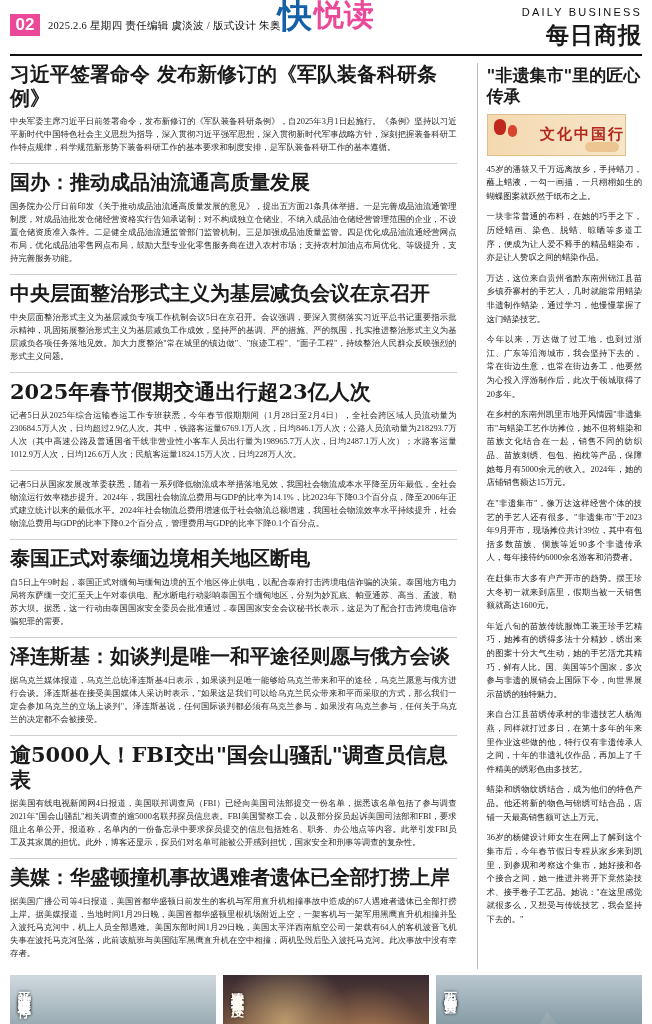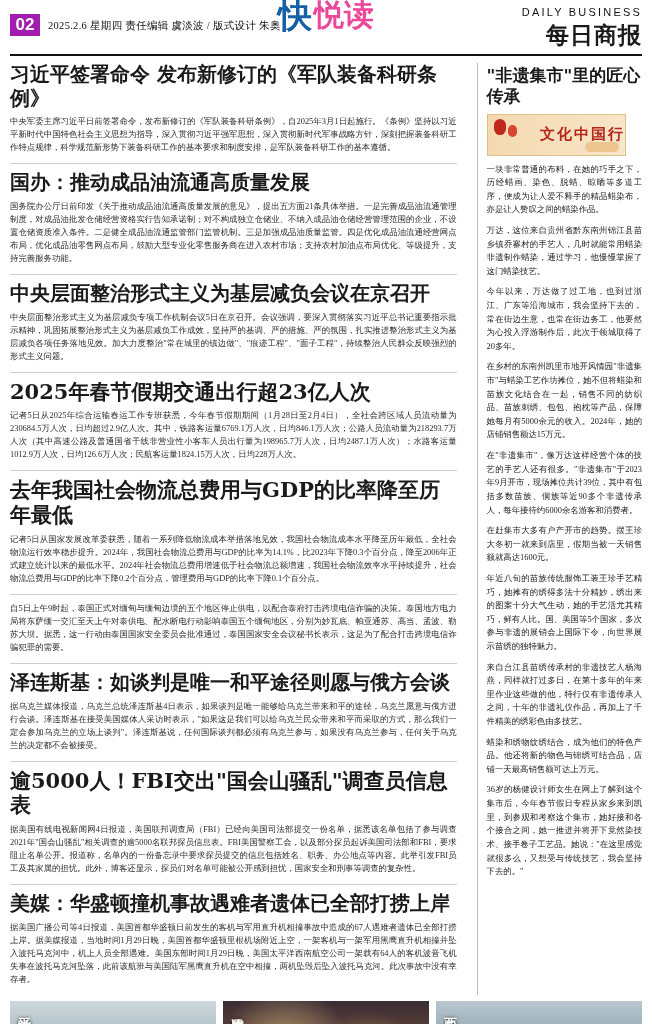--- a/index.html
+++ b/index.html
@@ -16,21 +16,21 @@
 
   
   .masthead {
     display:flex; align-items:flex-start; justify-content:space-between;
     height:56px; padding-top:4px;
     border-bottom:2px solid #111;
     position:relative;
   }
   .mh-left { display:flex; align-items:flex-start; gap:8px; padding-top:10px; }
   .pagenum {
-    background:#a21caf; color:#fff; font-size:17px; font-weight:bold;
+    background:#ec4899; color:#fff; font-size:17px; font-weight:bold;
     width:30px; height:22px; display:flex; align-items:center; justify-content:center;
     font-family:"Liberation Sans", sans-serif;
     letter-spacing:0px;
   }
   .mh-meta { font-size:10.5px; color:#111; padding-top:5px; letter-spacing:0.3px; }
   .mh-center {
     position:absolute; left:50%; transform:translateX(-50%);
     top:-2px; display:flex; align-items:center; gap:2px;
   }
   .logo-kuai {
@@ -162,26 +162,26 @@
       </div>
       <hr class="rule">
 
       <div>
         <h1 class="headline big">2025年春节假期交通出行超23亿人次</h1>
         <p class="lead">记者5日从2025年综合运输春运工作专班获悉，今年春节假期期间（1月28日至2月4日），全社会跨区域人员流动量为230684.5万人次，日均超过2.9亿人次。其中，铁路客运量6769.1万人次，日均846.1万人次；公路人员流动量为218293.7万人次（其中高速公路及普通国省干线非营业性小客车人员出行量为198965.7万人次，日均2487.1万人次）；水路客运量1012.9万人次，日均126.6万人次；民航客运量1824.15万人次，日均228万人次。</p>
       </div>
       <hr class="rule">
 
       <div>
-        <h1 class="headline big">去年我国社会物流总费用与GDP的比率降至历年最低</h1>
         <p class="lead">记者5日从国家发展改革委获悉，随着一系列降低物流成本举措落地见效，我国社会物流成本水平降至历年最低，全社会物流运行效率稳步提升。2024年，我国社会物流总费用与GDP的比率为14.1%，比2023年下降0.3个百分点，降至2006年正式建立统计以来的最低水平。2024年社会物流总费用增速低于社会物流总额增速，我国社会物流效率水平持续提升，社会物流总费用与GDP的比率下降0.2个百分点，管理费用与GDP的比率下降0.1个百分点。</p>
       </div>
       <hr class="rule">
 
       <div>
+        <h1 class="headline">泰国正式对泰缅边境相关地区断电</h1>
         <p class="lead">自5日上午9时起，泰国正式对缅甸与缅甸边境的五个地区停止供电，以配合泰府打击跨境电信诈骗的决策。泰国地方电力局将东萨缅一交汇至天上午对泰供电、配水断电行动影响泰国五个缅甸地区，分别为妙瓦底、帕亚通苏、高当、孟波、勒苏大坝。据悉，这一行动由泰国国家安全委员会批准通过，泰国国家安全会议秘书长表示，这是为了配合打击跨境电信诈骗犯罪的需要。</p>
       </div>
       <hr class="rule">
 
       <div>
         <h1 class="headline">泽连斯基：如谈判是唯一和平途径则愿与俄方会谈</h1>
         <p class="lead">据乌克兰媒体报道，乌克兰总统泽连斯基4日表示，如果谈判是唯一能够给乌克兰带来和平的途径，乌克兰愿意与俄方进行会谈。泽连斯基在接受美国媒体人采访时表示，"如果这是我们可以给乌克兰民众带来和平而采取的方式，那么我们一定会参加乌克兰的立场上谈判"。泽连斯基说，任何国际谈判都必须有乌克兰参与，如果没有乌克兰参与，任何关于乌克兰的决定都不会被接受。</p>
       </div>
       <hr class="rule">
 
@@ -201,20 +201,21 @@
     <div class="col-side">
       <div class="side-head">"非遗集市"里的匠心传承</div>
 
       <div class="side-banner">
         <span class="lantern"></span>
         <span class="lantern two"></span>
         <span class="seal">文化中国行</span>
         <span class="cloud"></span>
       </div>
 
+      <p class="side-p">45岁的潘筱又千万远离故乡，手持蜡刀，蘸上蜡液，一勾一画描，一只栩栩如生的蝴蝶图案就跃然于纸布之上。</p>
       <p class="side-p">一块非常普通的布料，在她的巧手之下，历经蜡画、染色、脱蜡、晾晒等多道工序，便成为让人爱不释手的精品蜡染布，亦是让人赞叹之间的蜡染作品。</p>
       <p class="side-p">万达，这位来自贵州省黔东南州锦江县苗乡镇乔寨村的手艺人，几时就能常用蜡染非遗制作蜡染，通过学习，他慢慢掌握了这门蜡染技艺。</p>
       <p class="side-p">今年以来，万达做了过工地，也到过浙江、广东等沿海城市，我会坚持下去的，常在街边生意，也常在街边务工，他要然为心投入浮游制作后，此次于领城取得了20多年。</p>
       <p class="side-p">在乡村的东南州凯里市地开风情园"非遗集市"与蜡染工艺作坊摊位，她不但将蜡染和苗族文化结合在一起，销售不同的纺织品、苗族刺绣、包包、抱枕等产品，保障她每月有5000余元的收入。2024年，她的店铺销售额达15万元。</p>
       <p class="side-p">在"非遗集市"，像万达这样经营个体的技艺的手艺人还有很多。"非遗集市"于2023年9月开市，现场摊位共计39位，其中有包括多数苗族、侗族等近90多个非遗传承人，每年接待约6000余名游客和消费者。</p>
       <p class="side-p">在赶集市大多有户产开市的趋势。摆王珍大冬初一就来到店里，假期当被一天销售额就高达1600元。</p>
       <p class="side-p">年近八旬的苗族传统服饰工装王珍手艺精巧，她摊有的绣得多法十分精妙，绣出来的图案十分大气生动，她的手艺活尤其精巧，鲜有人比。国、美国等5个国家，多次参与非遗的展销会上国际下令，向世界展示苗绣的独特魅力。</p>
       <p class="side-p">来自台江县苗绣传承村的非遗技艺人杨海燕，同样就打过多日，在第十多年的年来里作业这些做的他，特行仅有非遗传承人之间，十年的非遗礼仪作品，再加上了千件精美的绣彩色由多技艺。</p>
       <p class="side-p">蜡染和绣物纹绣结合，成为他们的特色产品。他还将新的物色与锦绣可结合品，店铺一天最高销售额可达上万元。</p>
       <p class="side-p">36岁的杨健设计师女生在网上了解到这个集市后，今年春节假日专程从家乡来到凯里，到参观和考察这个集市，她好接和各个接合之间，她一推进并将开下竟然染技术、接手卷子工艺品。她说："在这里感觉就很多么，又想受与传统技艺，我会坚持下去的。"</p>

